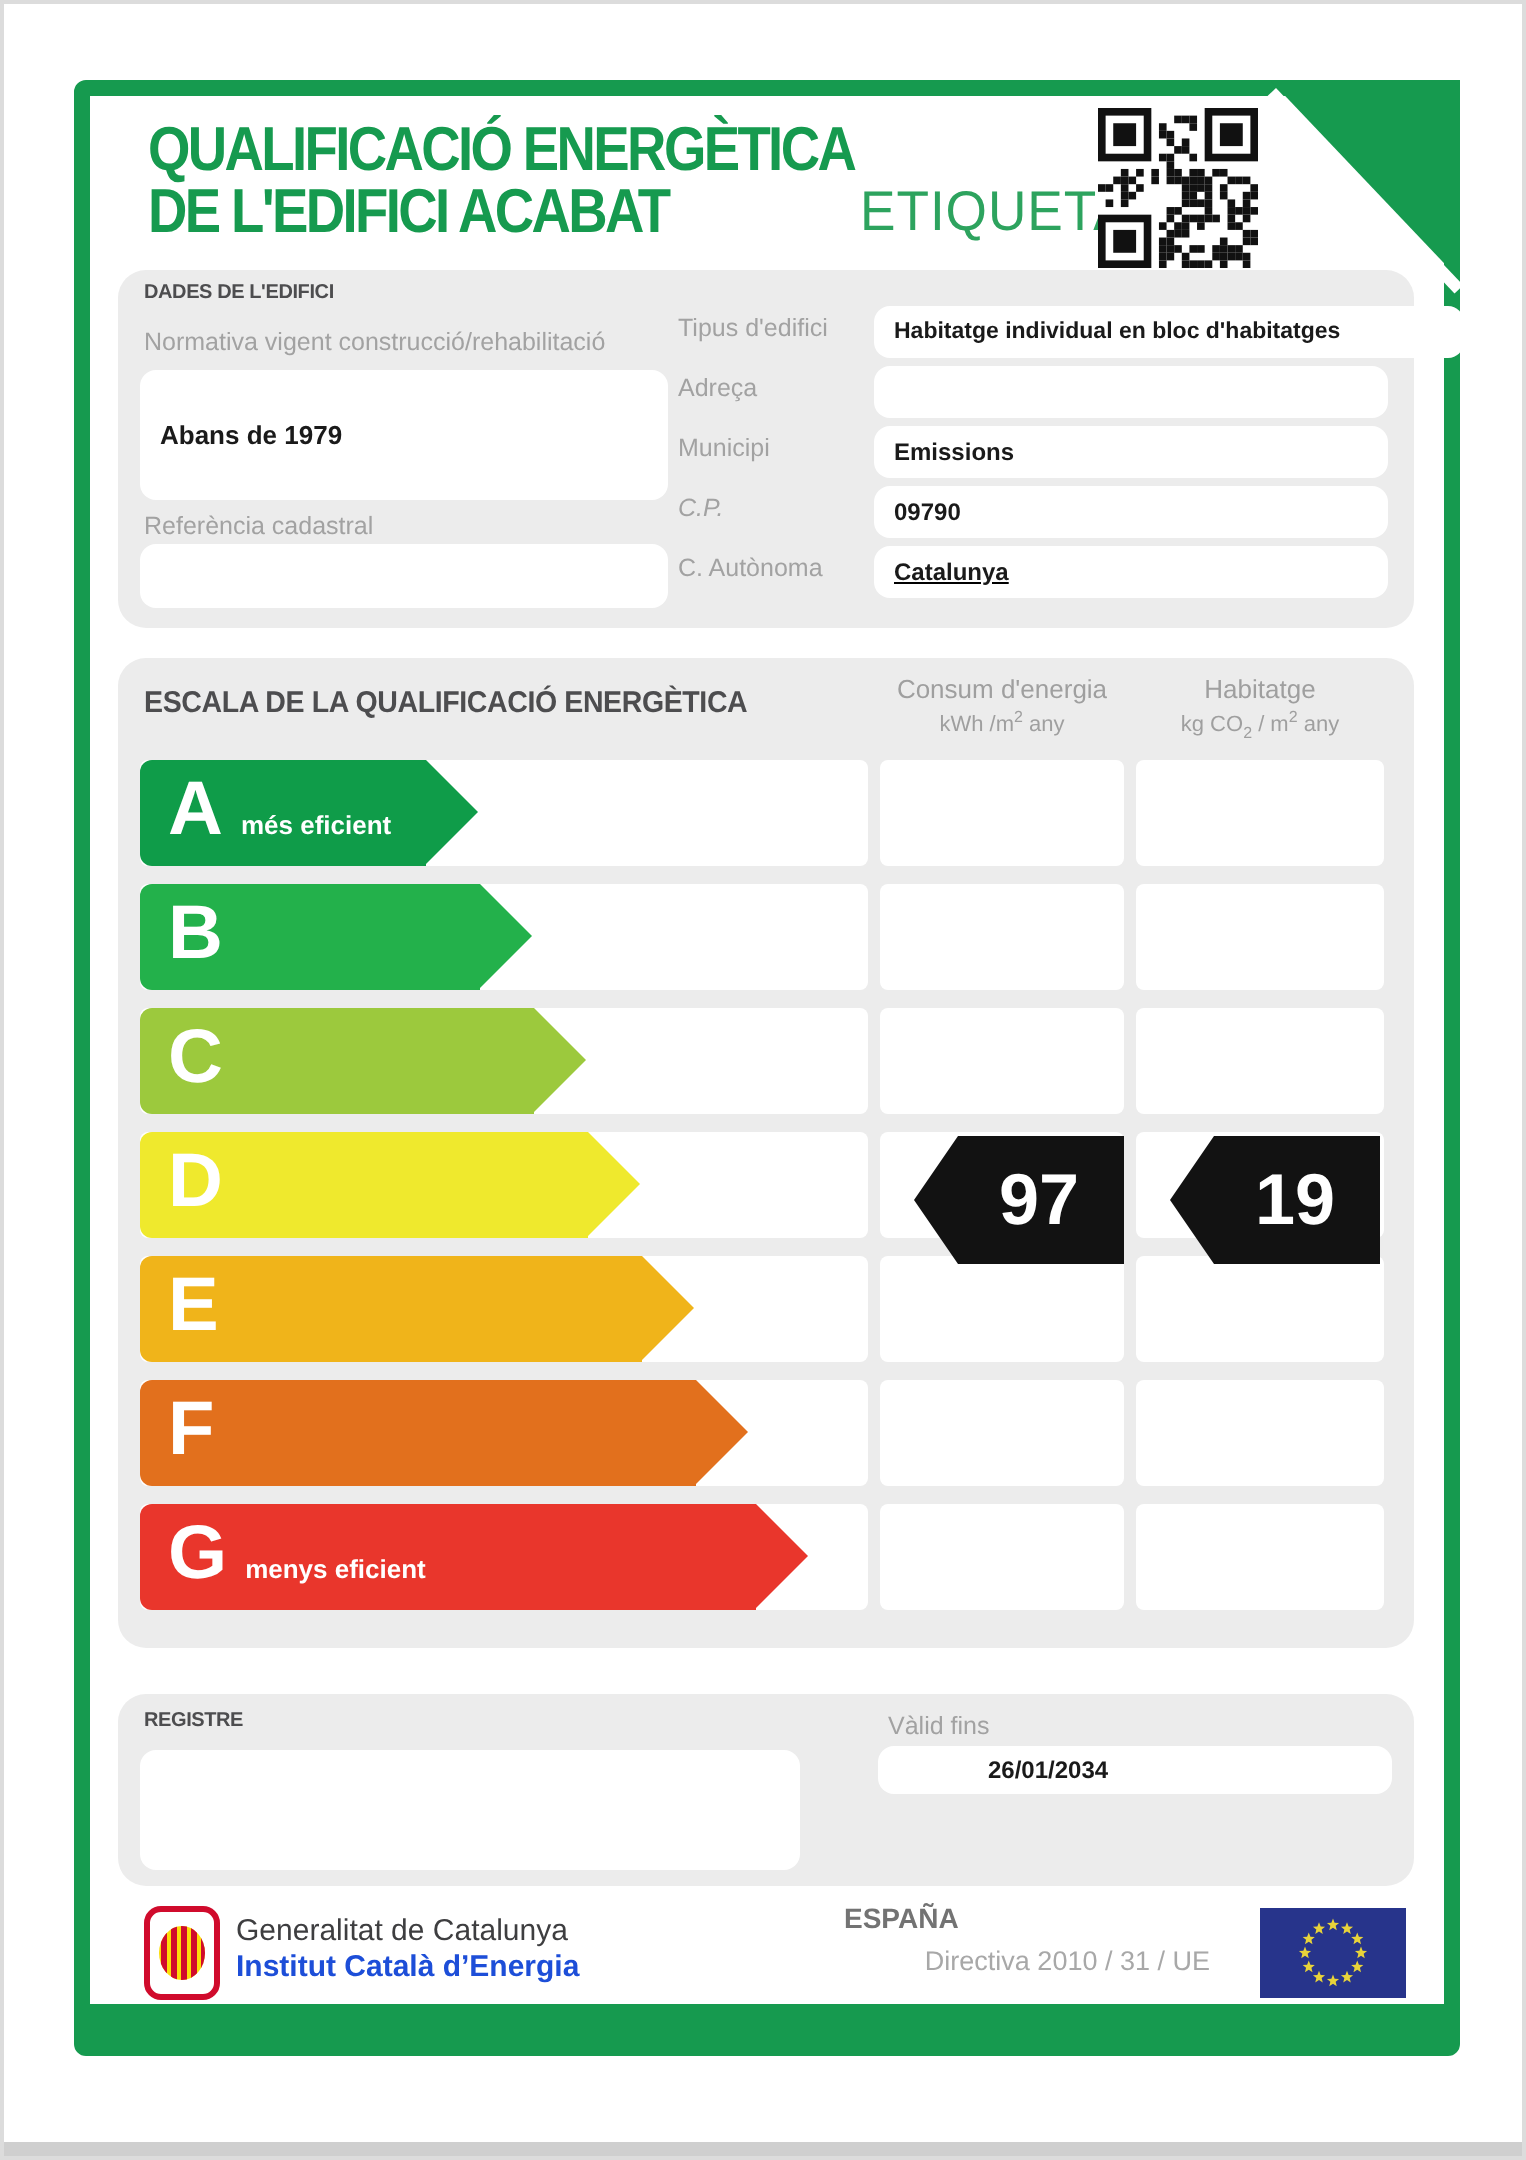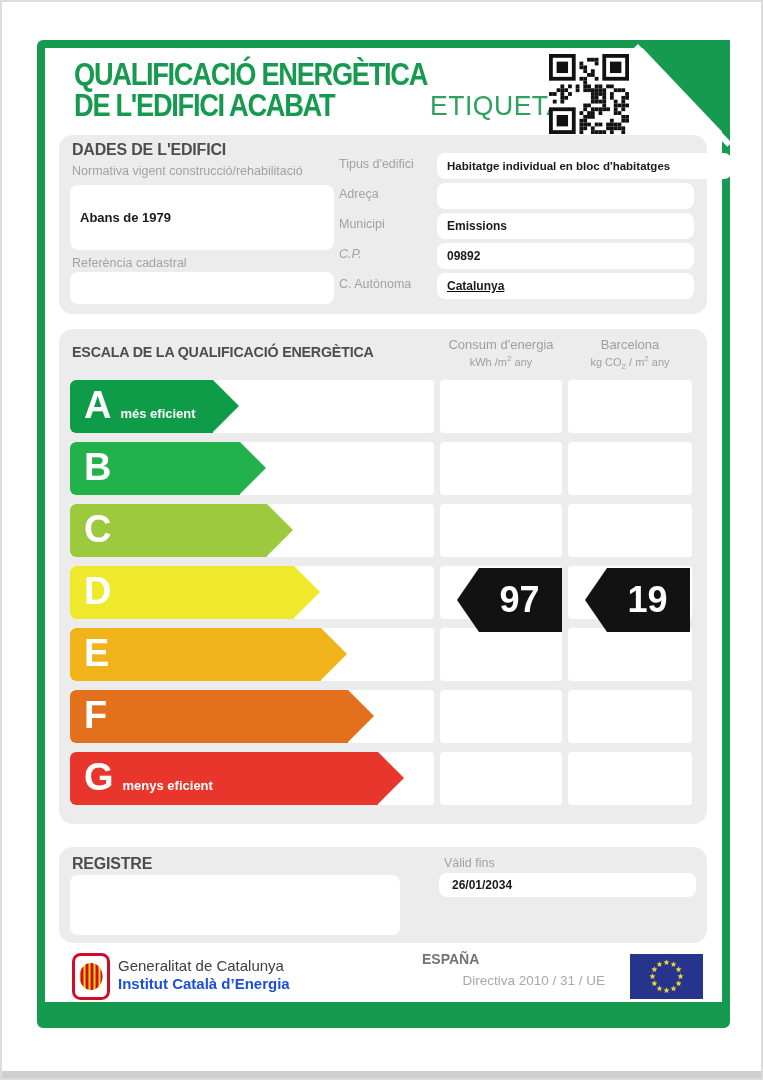--- a/index.html
+++ b/index.html
@@ -13,21 +13,21 @@
          transform:rotate(46.5deg);transform-origin:left top;}
   #corner-triangle{position:absolute;left:633px;top:38px;width:95px;height:100px;background:#169a4f;
          clip-path:polygon(0 0,100% 0,100% 100%);}
   
   .title-line{position:absolute;color:#169a4f;font-weight:bold;font-size:31px;letter-spacing:-1.5px;
          transform:scaleX(.88);transform-origin:left center;white-space:nowrap;}
   #etiqueta{position:absolute;left:428px;top:88px;color:#2da35e;font-size:28px;font-weight:400;
          letter-spacing:.5px;transform:scaleX(.95);transform-origin:left center;white-space:nowrap;}
   
   .panel{position:absolute;left:57px;width:648px;background:#ececec;border-radius:14px;}
-  .panel-heading{position:absolute;left:13px;color:#4d4d4f;font-weight:bold;font-size:16px;
+  .panel-heading{position:absolute;left:13px;color:#4d4d4f;font-weight:bold;font-size:10px;
          letter-spacing:-.2px;white-space:nowrap;}
   .field-label{position:absolute;color:#a2a2a2;font-size:12.5px;white-space:nowrap;}
   .white-box{position:absolute;background:#fff;border-radius:8px;display:flex;align-items:center;}
   .field-value{color:#1a1a1a;font-weight:bold;font-size:12px;padding-left:10px;white-space:nowrap;}
   
   #escala-heading{top:14px;font-size:15px;transform:scaleX(.95);transform-origin:left center;}
   .col-hdr{position:absolute;top:7px;text-align:center;color:#9f9f9f;line-height:1.35;}
   .col-hdr .t{font-size:13px;}
   .col-hdr .u{font-size:11px;}
   .scale-row{position:absolute;left:0;width:648px;height:53px;}
@@ -219,36 +219,36 @@
     <div class="white-box" style="left:378px;top:18px;width:295px;height:26px;">
       <span class="field-value" style="font-size:11.5px;">Habitatge individual en bloc d'habitatges</span>
       </div>
     <div class="white-box" style="left:378px;top:48px;width:257px;height:26px;">
       <span class="field-value"></span>
       </div>
     <div class="white-box" style="left:378px;top:78px;width:257px;height:26px;">
       <span class="field-value">Emissions</span>
       </div>
     <div class="white-box" style="left:378px;top:108px;width:257px;height:26px;">
-      <span class="field-value">09892</span>
+      <span class="field-value">09790</span>
       </div>
     <div class="white-box" style="left:378px;top:138px;width:257px;height:26px;text-decoration:underline;">
       <span class="field-value">Catalunya</span>
       </div>
   </div>
 
   <div class="panel" style="top:327px;height:495px;">
     <div class="panel-heading" id="escala-heading">ESCALA DE LA QUALIFICACIÓ ENERGÈTICA</div>
 
     <div class="col-hdr" style="left:381px;width:122px;">
       <div class="t">Consum d'energia</div>
       <div class="u"><span>kWh /m</span><sup>2</sup><span> any</span></div>
     </div>
     <div class="col-hdr" style="left:509px;width:124px;">
-      <div class="t">Barcelona</div>
+      <div class="t">Habitatge</div>
       <div class="u"><span>kg CO</span><sub>2</sub><span> / m</span><sup>2</sup><span> any</span></div>
     </div>
 
     <div id="scale-rows">
         <div class="scale-row" style="top: 51px;">
     <div class="row-strip"></div>
     <div class="cell cell1"></div>
     <div class="cell cell2"></div>
     <div class="arrow" style="--c: #0f9c49; width: 143px;">
       <span class="letter">A</span>
@@ -319,21 +319,21 @@
     </div>
   </div>
 
   <div class="panel" style="top:845px;height:96px;">
     <div class="panel-heading" style="top:8px;">REGISTRE</div>
     <div class="white-box" style="left:11px;top:28px;width:330px;height:60px;">
       <span class="field-value"></span>
     </div>
     <div class="field-label" style="left:385px;top:9px;">Vàlid fins</div>
     <div class="white-box" style="left:380px;top:26px;width:257px;height:24px;">
-      <span class="field-value" style="padding-left:13px;">26/01/2034</span>
+      <span class="field-value" style="padding-left:13px;margin-left:42px;">26/01/2034</span>
     </div>
   </div>
 
   <svg class="abs" style="left:70px;top:951px;" width="38" height="47" viewBox="0 0 38 47">
     <rect x="1.5" y="1.5" width="35" height="44" rx="7" fill="#fff" stroke="#d00b2c" stroke-width="3"></rect>
     <clipPath id="senyera-clip">
         <ellipse cx="19" cy="23.5" rx="11.5" ry="13.5"></ellipse>
       </clipPath>
     <g clip-path="url(#senyera-clip)">
       <rect x="7" y="10" width="24" height="27" fill="#fcdd09"></rect>

